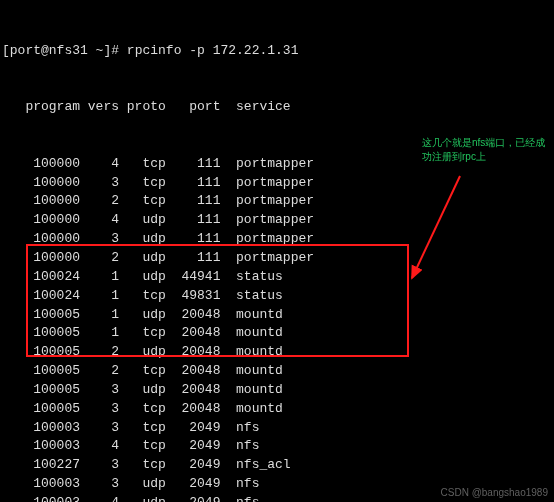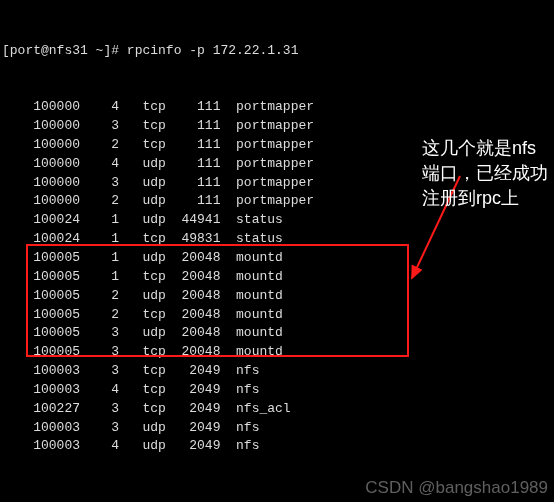--- a/index.html
+++ b/index.html
@@ -24,51 +24,52 @@
       position: absolute;
       border: 2px solid #ff1a1a;
       left: 26px;
       top: 244px;
       width: 383px;
       height: 113px;
       pointer-events: none;
     }
     .annotation {
       position: absolute;
-      color: #ffffff;
+      color: #22c55e;
       font-family: sans-serif;
-      font-size: 18px;
+      font-size: 10px;
       left: 422px;
       top: 136px;
       width: 130px;
       line-height: 1.4;
     }
     .arrow-svg {
       position: absolute;
       left: 400px;
       top: 168px;
       width: 70px;
       height: 120px;
       pointer-events: none;
     }
     .watermark {
       position: absolute;
       right: 6px;
       bottom: 4px;
       color: #888;
       font-family: sans-serif;
-      font-size: 17px;
+      font-size: 10px;
       opacity: 0.7;
     }
   </style>
 </head>
 <body>
 
 <div class="terminal">
   <div class="prompt-line"><span>[port@nfs31 ~]# </span><span>rpcinfo -p 172.22.1.31</span></div>
+  <div class="row" id="header-row">   program vers proto   port  service</div>
   <div id="rows-container"><div class="row">    100000    4   tcp    111  portmapper</div><div class="row">    100000    3   tcp    111  portmapper</div><div class="row">    100000    2   tcp    111  portmapper</div><div class="row">    100000    4   udp    111  portmapper</div><div class="row">    100000    3   udp    111  portmapper</div><div class="row">    100000    2   udp    111  portmapper</div><div class="row">    100024    1   udp  44941  status</div><div class="row">    100024    1   tcp  49831  status</div><div class="row">    100005    1   udp  20048  mountd</div><div class="row">    100005    1   tcp  20048  mountd</div><div class="row">    100005    2   udp  20048  mountd</div><div class="row">    100005    2   tcp  20048  mountd</div><div class="row">    100005    3   udp  20048  mountd</div><div class="row">    100005    3   tcp  20048  mountd</div><div class="row">    100003    3   tcp   2049  nfs</div><div class="row">    100003    4   tcp   2049  nfs</div><div class="row">    100227    3   tcp   2049  nfs_acl</div><div class="row">    100003    3   udp   2049  nfs</div><div class="row">    100003    4   udp   2049  nfs</div></div>
   
 </div>
 
 <div class="highlight-box"></div>
 
 <svg class="arrow-svg" viewBox="0 0 70 120">
   <defs>
     <marker id="ah" markerWidth="8" markerHeight="8" refX="6" refY="3" orient="auto">
       <path d="M0,0 L7,3 L0,6 Z" fill="#ff1a1a"></path>

